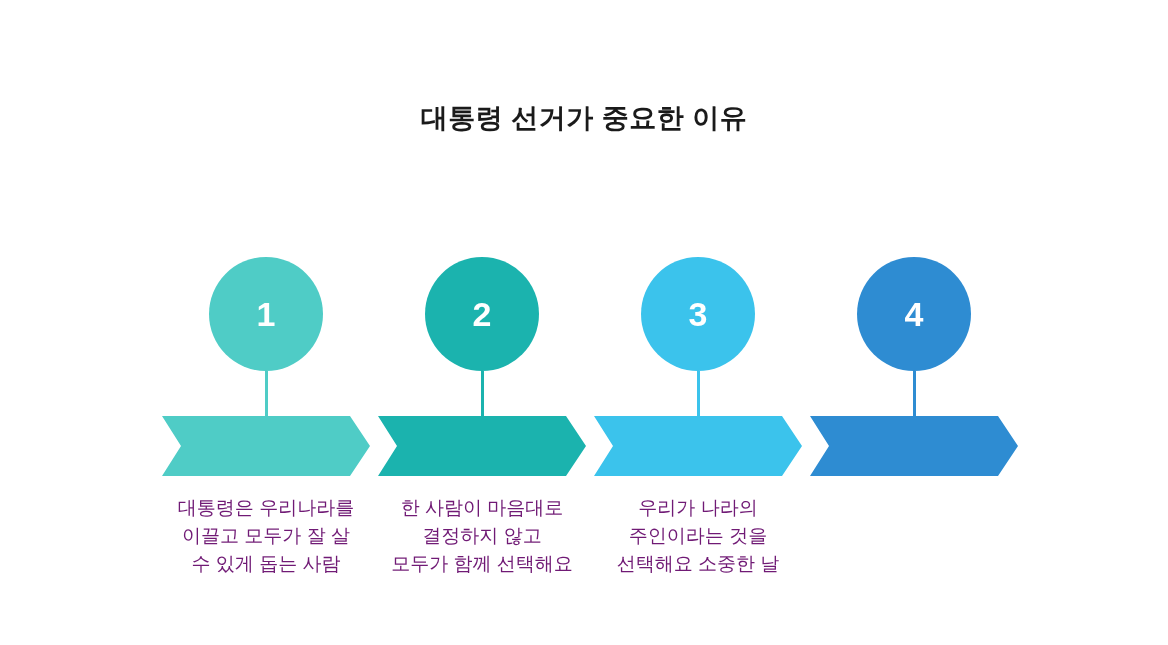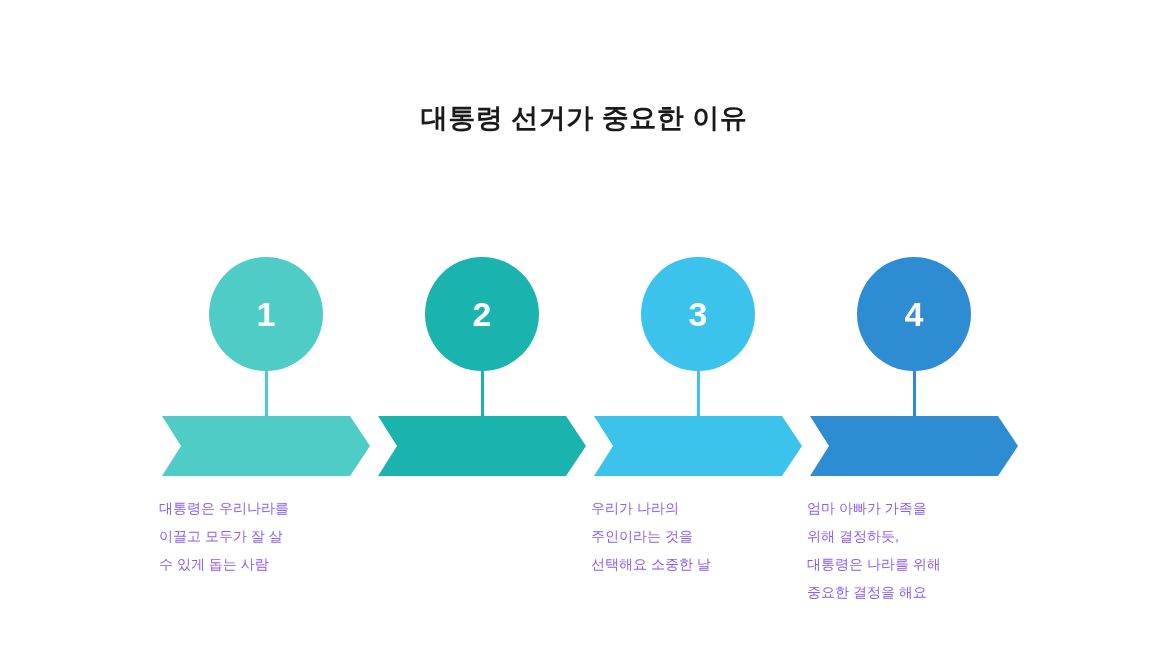--- a/index.html
+++ b/index.html
@@ -56,24 +56,24 @@
     height: 45px;
   }
   .arrow {
     width: 208px;
     height: 60px;
     clip-path: polygon(0px 0px, 188px 0px, 208px 30px, 188px 60px, 0px 60px, 19px 30px);
   }
   .desc {
     margin-top: 18px;
     width: 214px;
-    text-align: left;
-    font-size: 14px;
+    text-align: center;
+    font-size: 19px;
     line-height: 28px;
-    color: #8b5cf6;
+    color: #701a75;
     white-space: pre-line;
   }
 </style>
 </head>
 <body>
 
 <div class="canvas">
 
   <div class="title">대통령 선거가 중요한 이유</div>
 
@@ -89,39 +89,38 @@
 이끌고 모두가 잘 살
 수 있게 돕는 사람</div>
     </div>
 
     <div class="step">
       <div class="circle" style="background: rgb(27, 179, 174);">
         <span class="num">2</span>
       </div>
       <div class="connector" style="background: rgb(27, 179, 174);"></div>
       <div class="arrow" style="background: rgb(27, 179, 174);"></div>
+      <div class="desc">한 사람이 마음대로
+결정하지 않고
+모두가 함께 선택해요</div>
     </div>
 
     <div class="step">
       <div class="circle" style="background: rgb(59, 195, 236);">
         <span class="num">3</span>
       </div>
       <div class="connector" style="background: rgb(59, 195, 236);"></div>
       <div class="arrow" style="background: rgb(59, 195, 236);"></div>
       <div class="desc">우리가 나라의
 주인이라는 것을
 선택해요 소중한 날</div>
     </div>
 
     <div class="step">
       <div class="circle" style="background: rgb(46, 140, 210);">
         <span class="num">4</span>
       </div>
       <div class="connector" style="background: rgb(46, 140, 210);"></div>
       <div class="arrow" style="background: rgb(46, 140, 210);"></div>
-      <div class="desc">엄마 아빠가 가족을
-위해 결정하듯,
-대통령은 나라를 위해
-중요한 결정을 해요</div>
     </div>
 
   </div>
 </div>
 
 </body></html>

